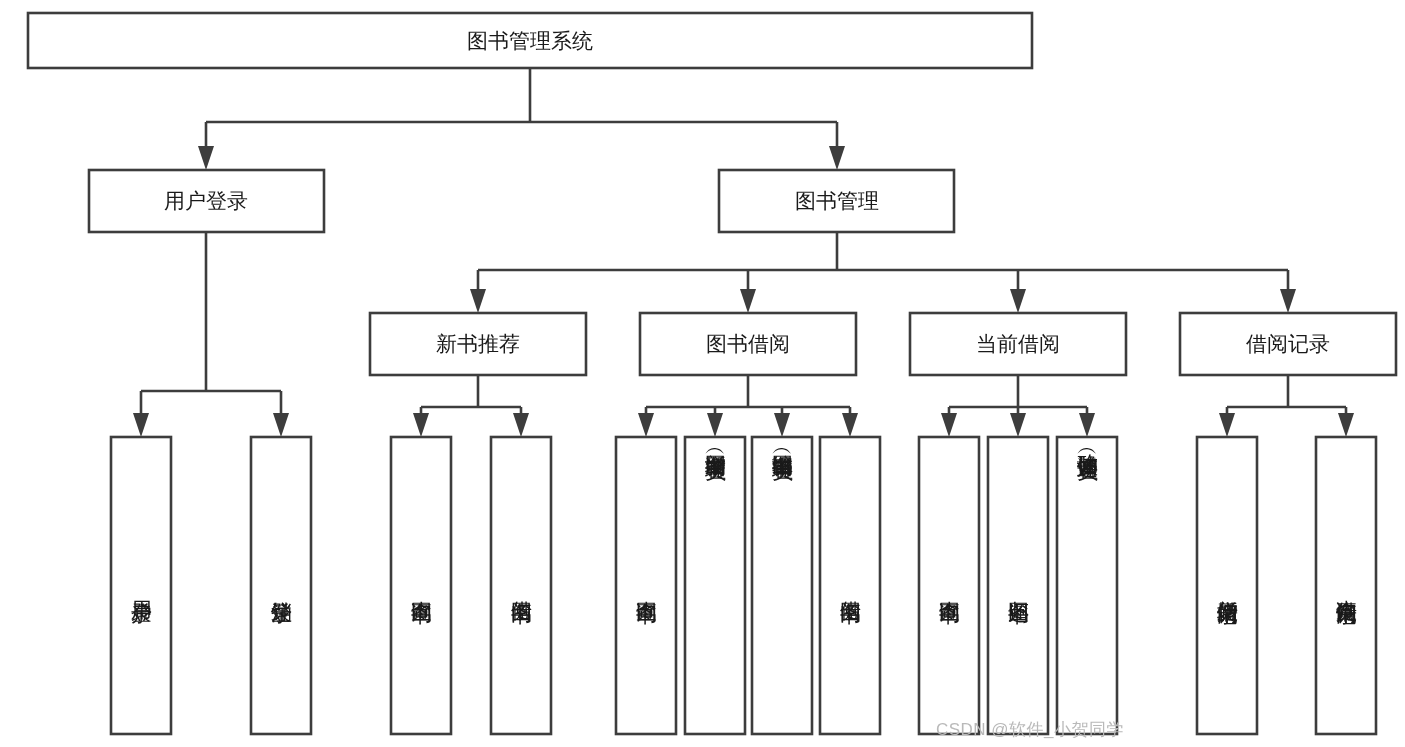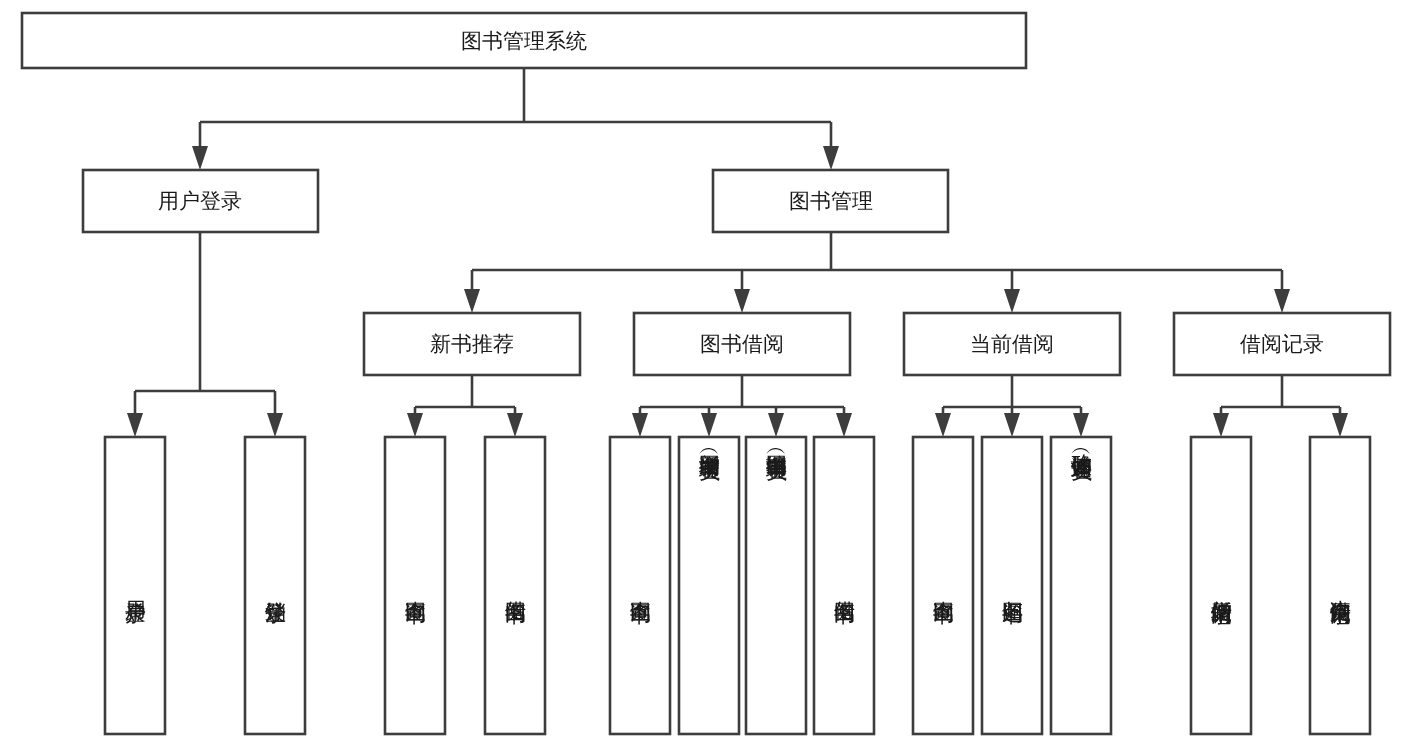--- a/index.html
+++ b/index.html
@@ -9,21 +9,21 @@
   }
   body {
     width: 1405px;
     height: 747px;
     overflow: hidden;
     font-family: "Liberation Sans", "DejaVu Sans", sans-serif;
     position: relative;
   }
   #diagram-root {
     position: absolute;
-    left: 2px;
+    left: 8px;
     top: 0;
     width: 1124px;
     height: 747px;
   }
   svg { display: block; }
   .node-box {
     fill: #ffffff;
     stroke: #3d3d3d;
     stroke-width: 2.6;
   }
@@ -240,14 +240,15 @@
     <span class="vtext">确认归还（管理员）</span>
   </div>
 
   <div class="vtext-wrap" style="left:1189px; top:437px; width:60px; height:297px;">
     <span class="vtext">新增借阅记录</span>
   </div>
   <div class="vtext-wrap" style="left:1308px; top:437px; width:60px; height:297px;">
     <span class="vtext">查询借阅记录</span>
   </div>
 
+  <div class="watermark">CSDN @软件_小贺同学</div>
 
 </div>
 
 </body></html>

